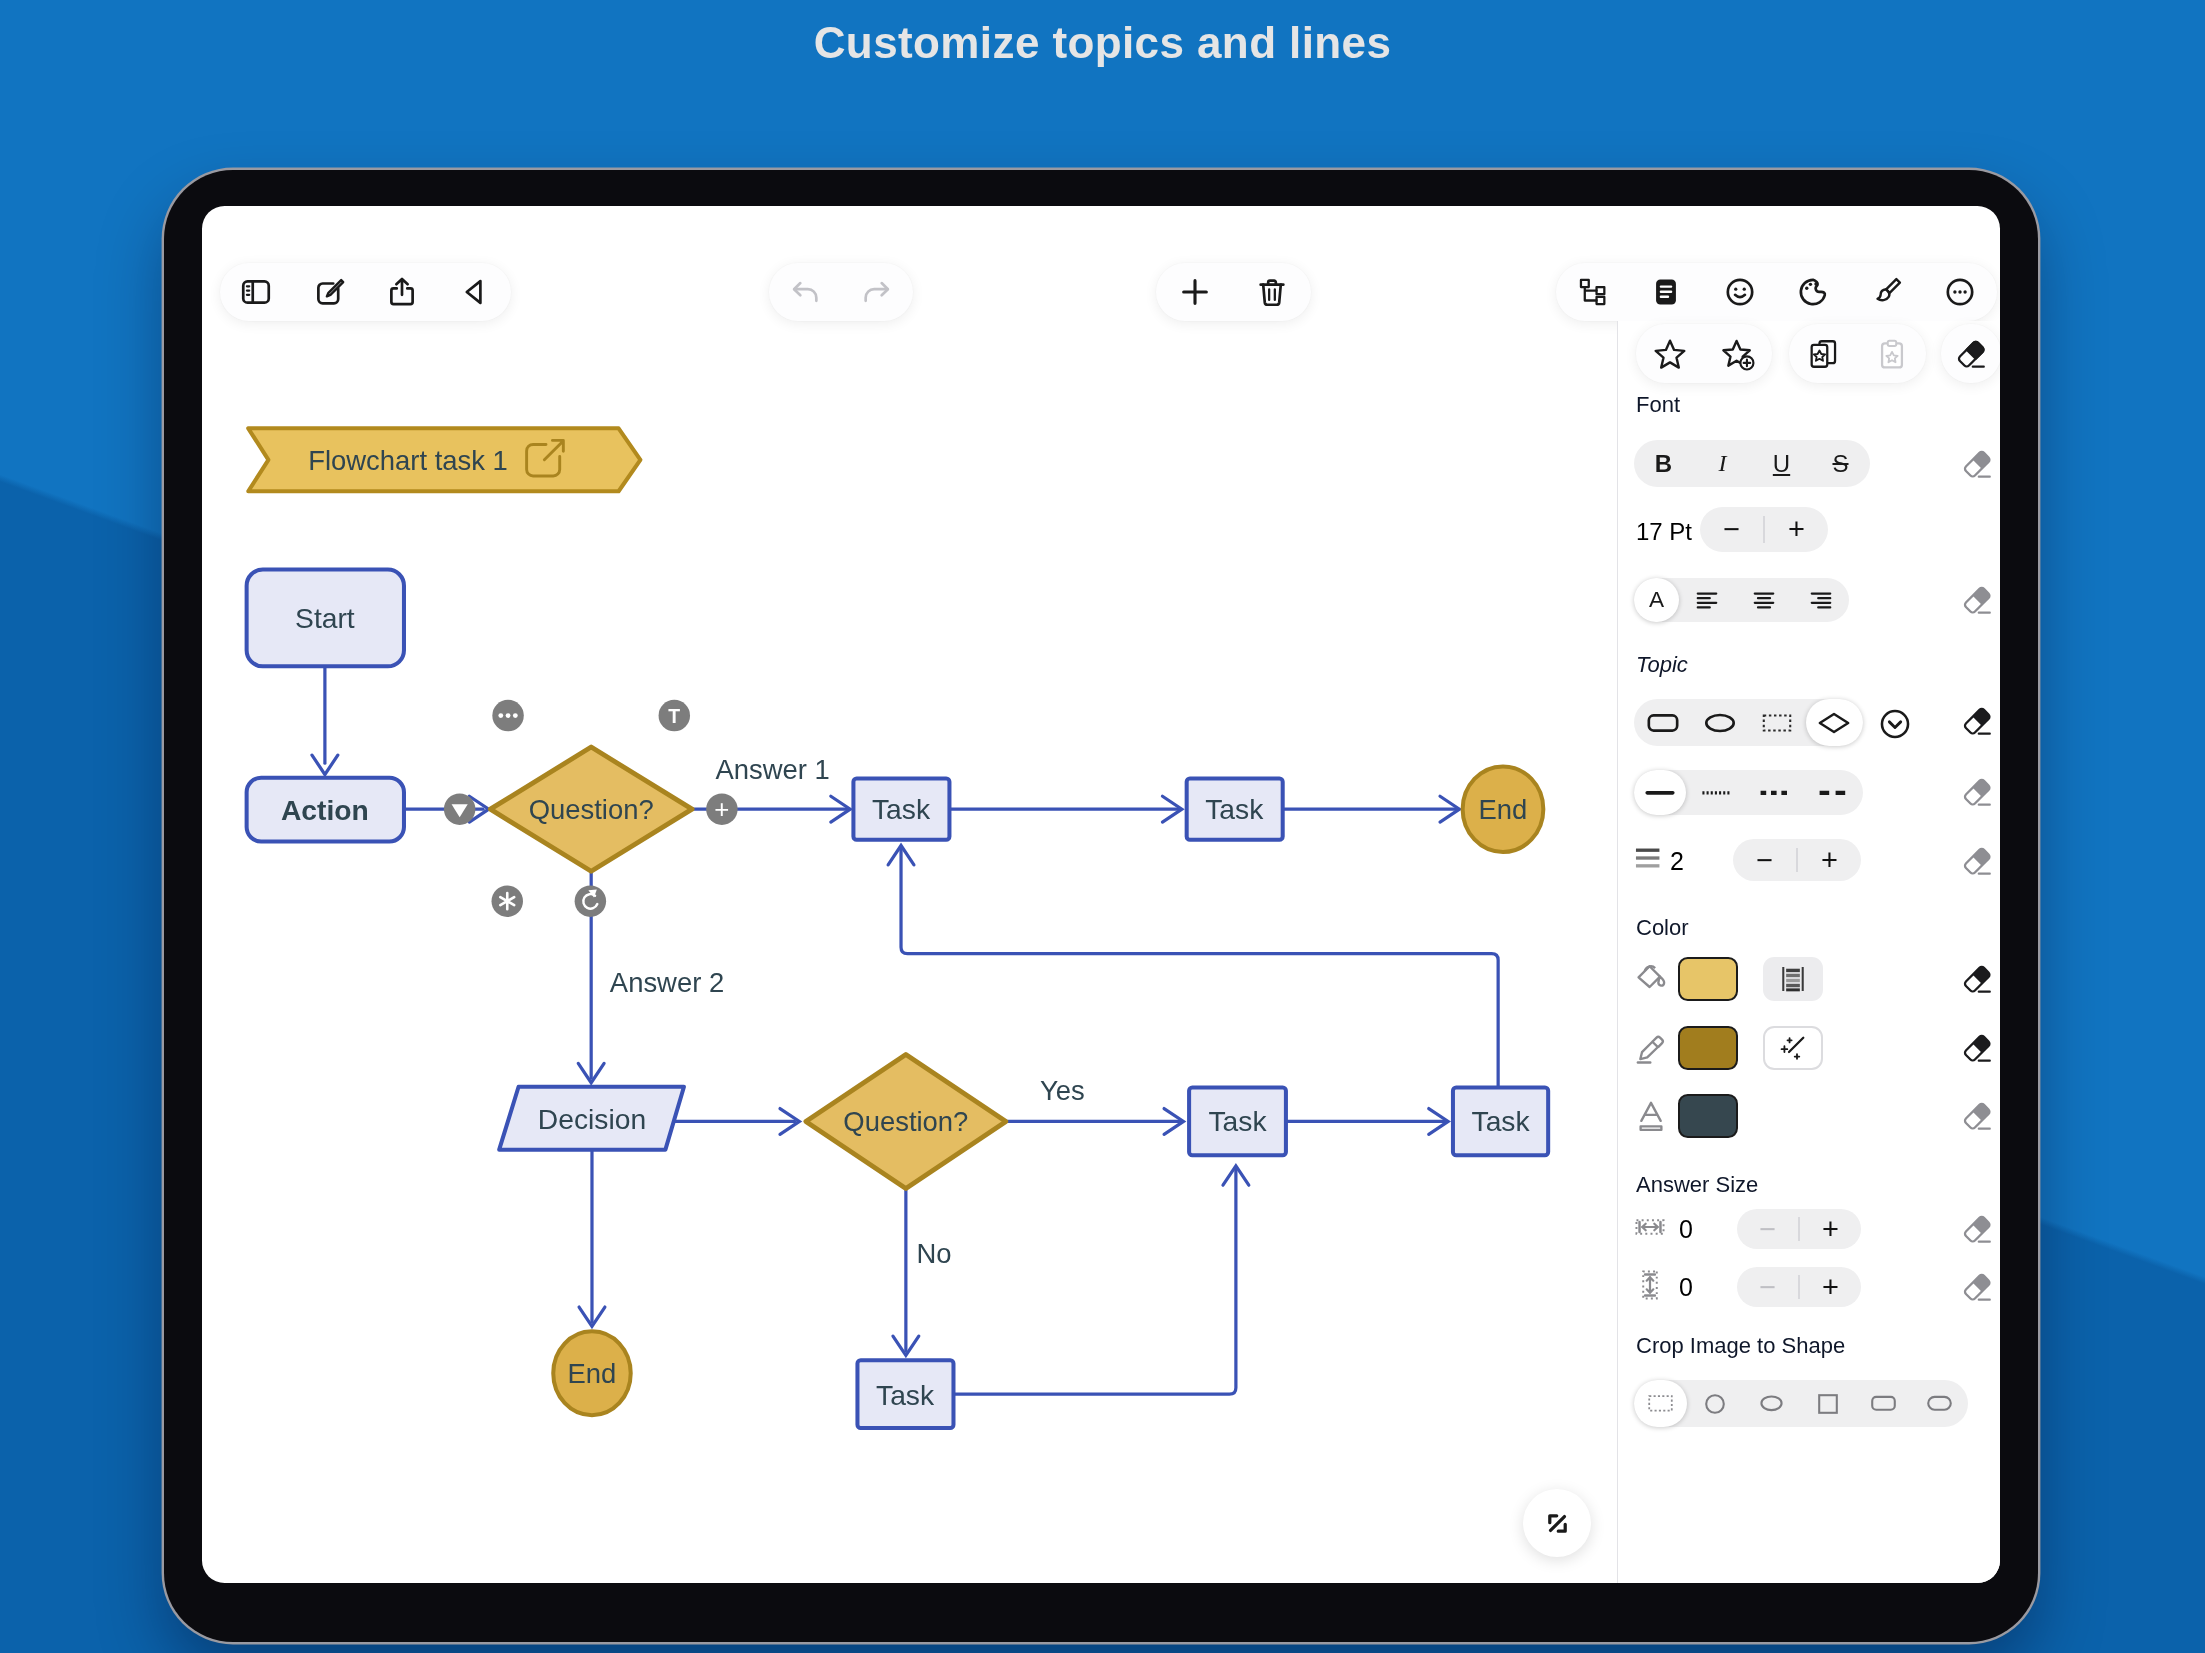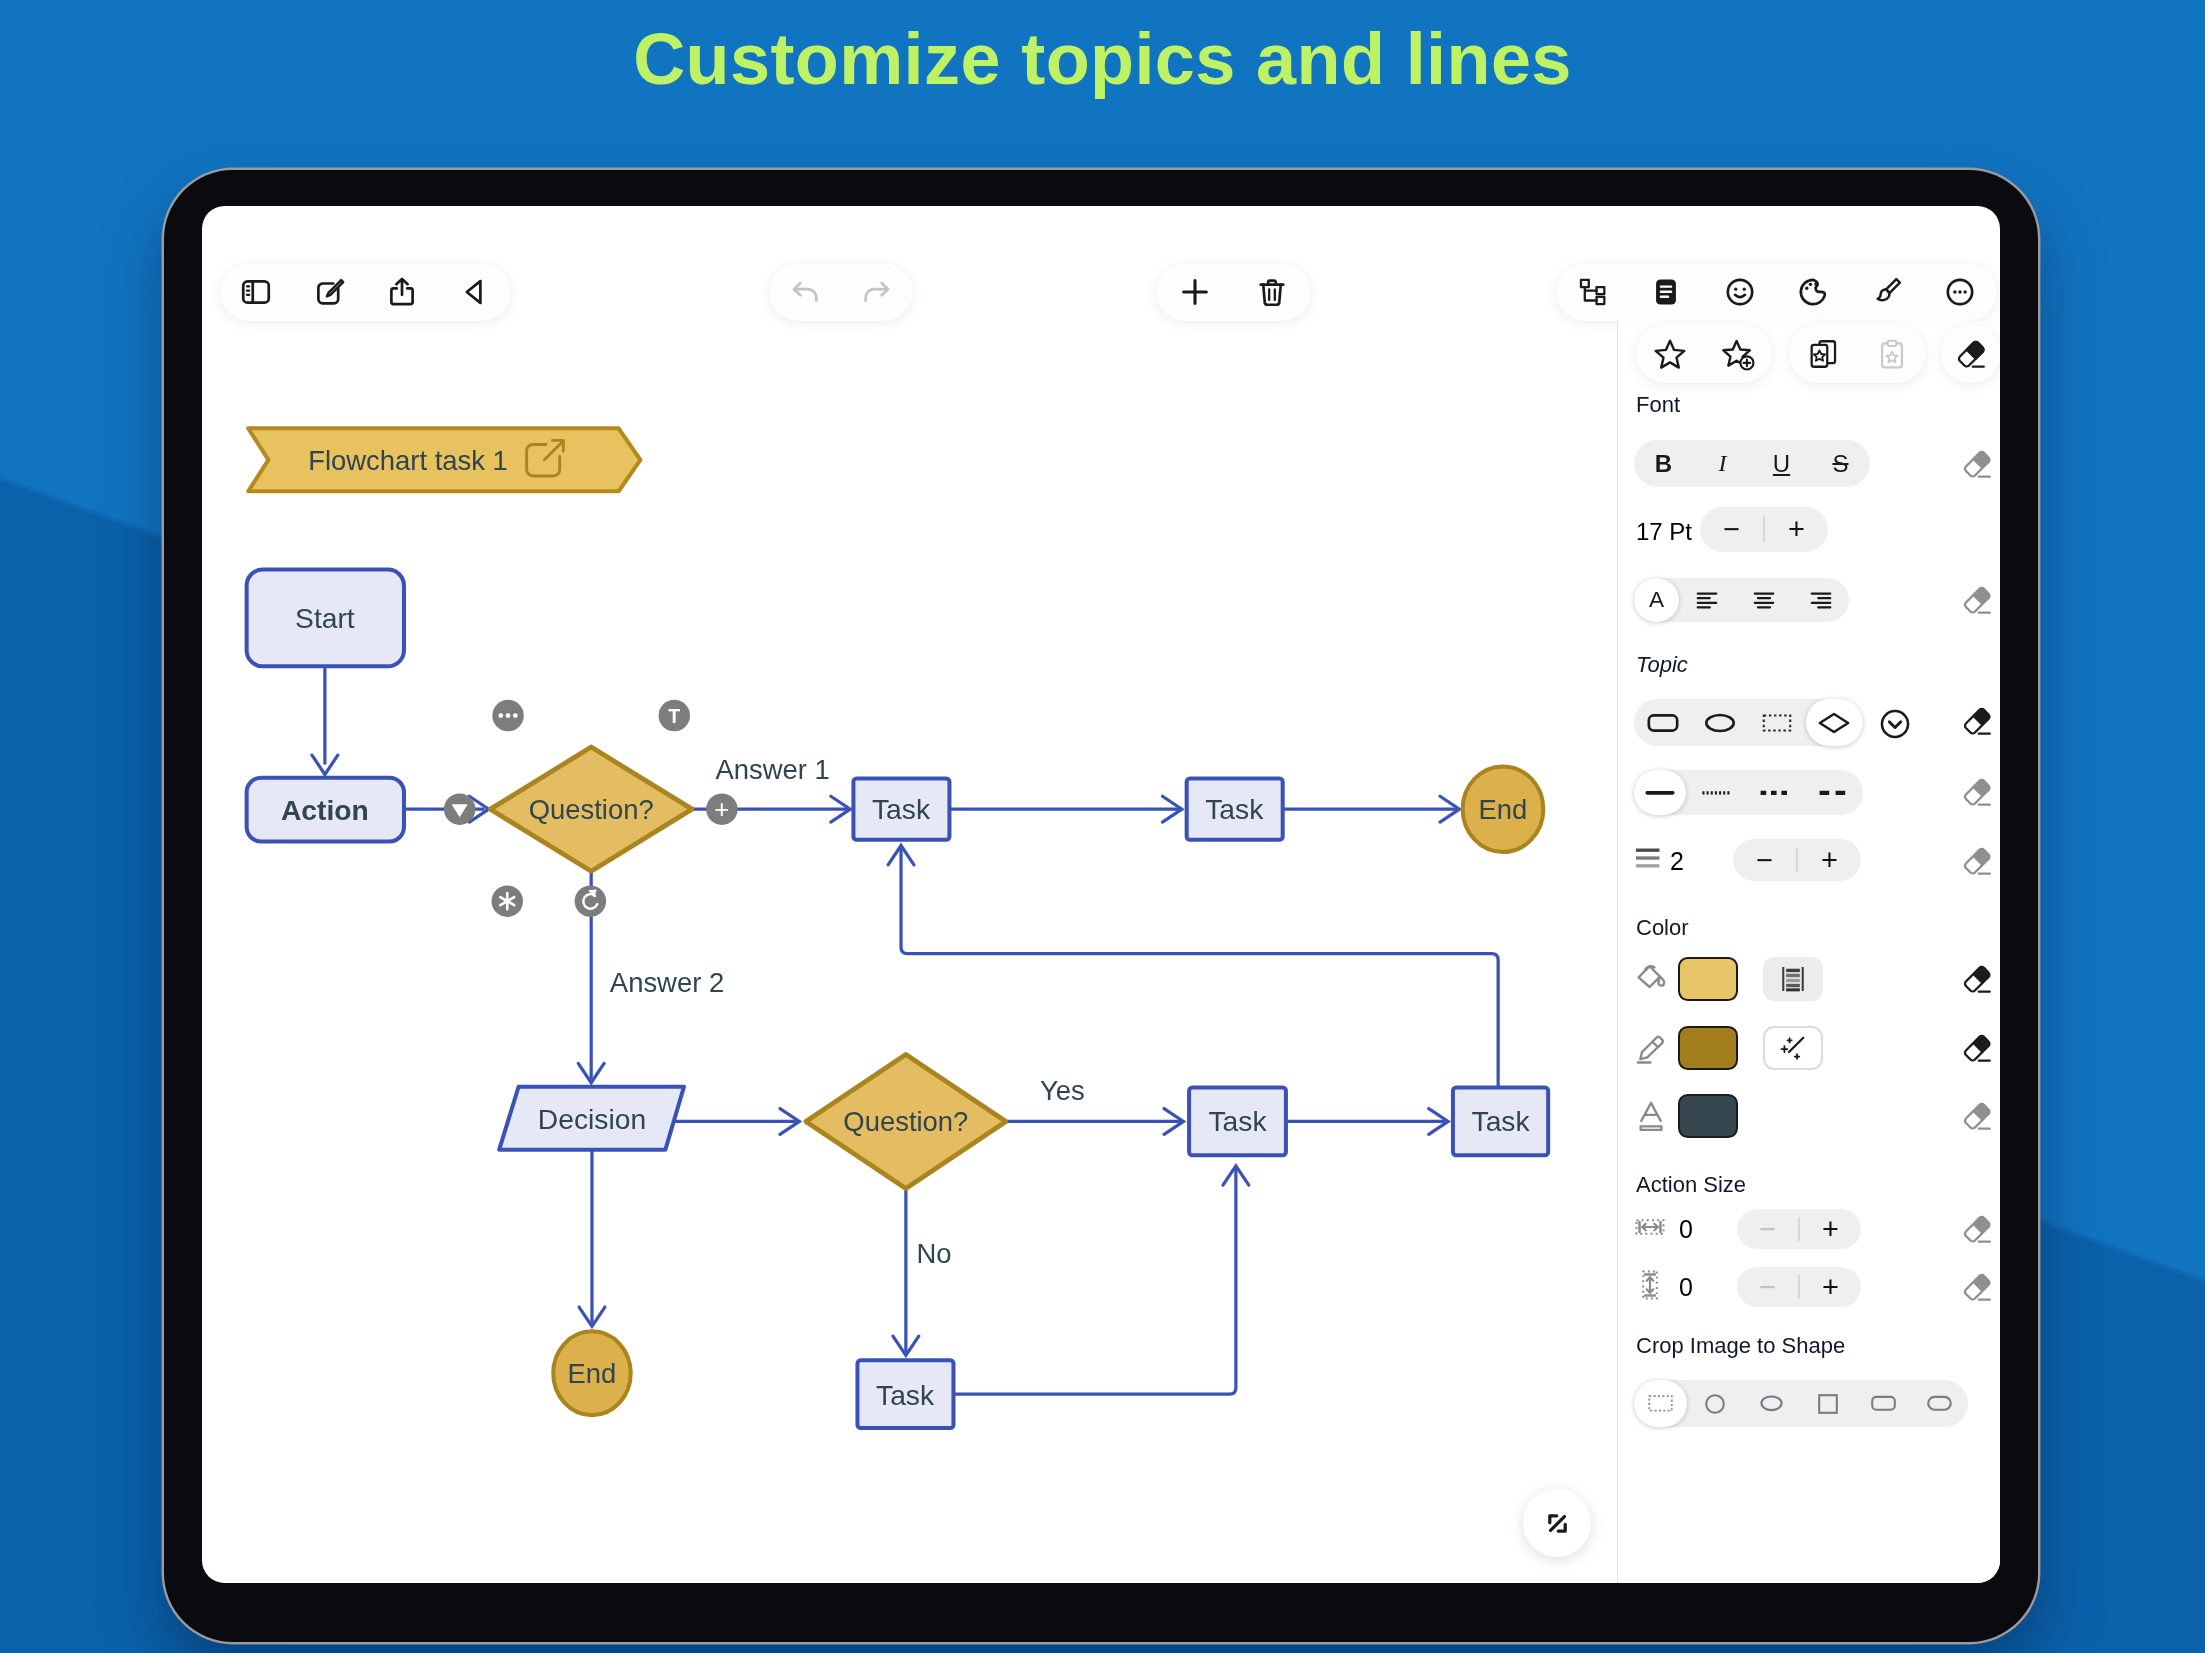--- a/index.html
+++ b/index.html
@@ -4,21 +4,21 @@
 <style>
   html,body{margin:0;padding:0;}
   body{
     width:2205px;height:1653px;position:relative;overflow:hidden;
     font-family:"Liberation Sans", sans-serif;
     background:#0d68b1;
   }
   body::before{content:"";position:absolute;inset:0;
     background:linear-gradient(200deg,#1174c1 0%,#1174c1 52%,#0b62ab 52.3%,#0b62ab 100%);}
   .page-title{position:absolute;top:18px;left:0;width:100%;text-align:center;
-    font-size:72px;font-weight:600;color:#bef264;letter-spacing:0.4px;z-index:2;margin:0;}
+    font-size:44px;font-weight:600;color:#e5e5e5;letter-spacing:0.4px;z-index:2;margin:0;}
   
   .ipad{position:absolute;left:164px;top:170px;width:1874px;height:1472px;
     background:#0b0b0f;border-radius:69px;z-index:2;
     box-shadow:0 0 0 2.4px #9a9aa1, 0 32px 65px rgba(0,0,30,.35);}
   .screen{position:absolute;left:38px;top:36px;width:1798px;height:1377px;
     background:#ffffff;border-radius:22.6px;overflow:hidden;}
   
   .statusbar{position:absolute;top:11.3px;left:18px;right:16px;height:32px;
     display:flex;justify-content:space-between;align-items:center;
     font-size:20px;font-weight:600;color:#000;}
@@ -570,21 +570,21 @@
         <path d="M6,16.5 L13,3.5 L20,16.5 M8.6,12.2 h8.8"></path>
         <path d="M5.5,20.5 h15 v2.5 h-15 Z"></path>
       </svg>
       <button class="swatch" style="left:60px;top:773px;background:#36474F;"></button>
       <button class="er" style="left:342px;top:778px;">
         <svg class="ei-gray" viewBox="0 0 42 42" width="34" height="34">
             <use href="#i-eraser"></use>
           </svg>
       </button>
 
-      <div class="sb-label" style="top:851px;">Action Size</div>
+      <div class="sb-label" style="top:851px;">Answer Size</div>
 
       <svg class="cicon" style="left:16px;top:890px;width:32px;height:32px;color:#8a8a8e" viewBox="0 0 40 40" width="32" height="32">
           <use href="#i-sizearrow"></use>
         </svg>
       <div class="num" style="left:61px;top:894px;">0</div>
       <div class="stepper" style="left:119px;top:888px;width:124px;height:40px;">
         <button class="st-btn dis">−</button>
         <div class="st-div"></div>
         <button class="st-btn">+</button>
       </div>

